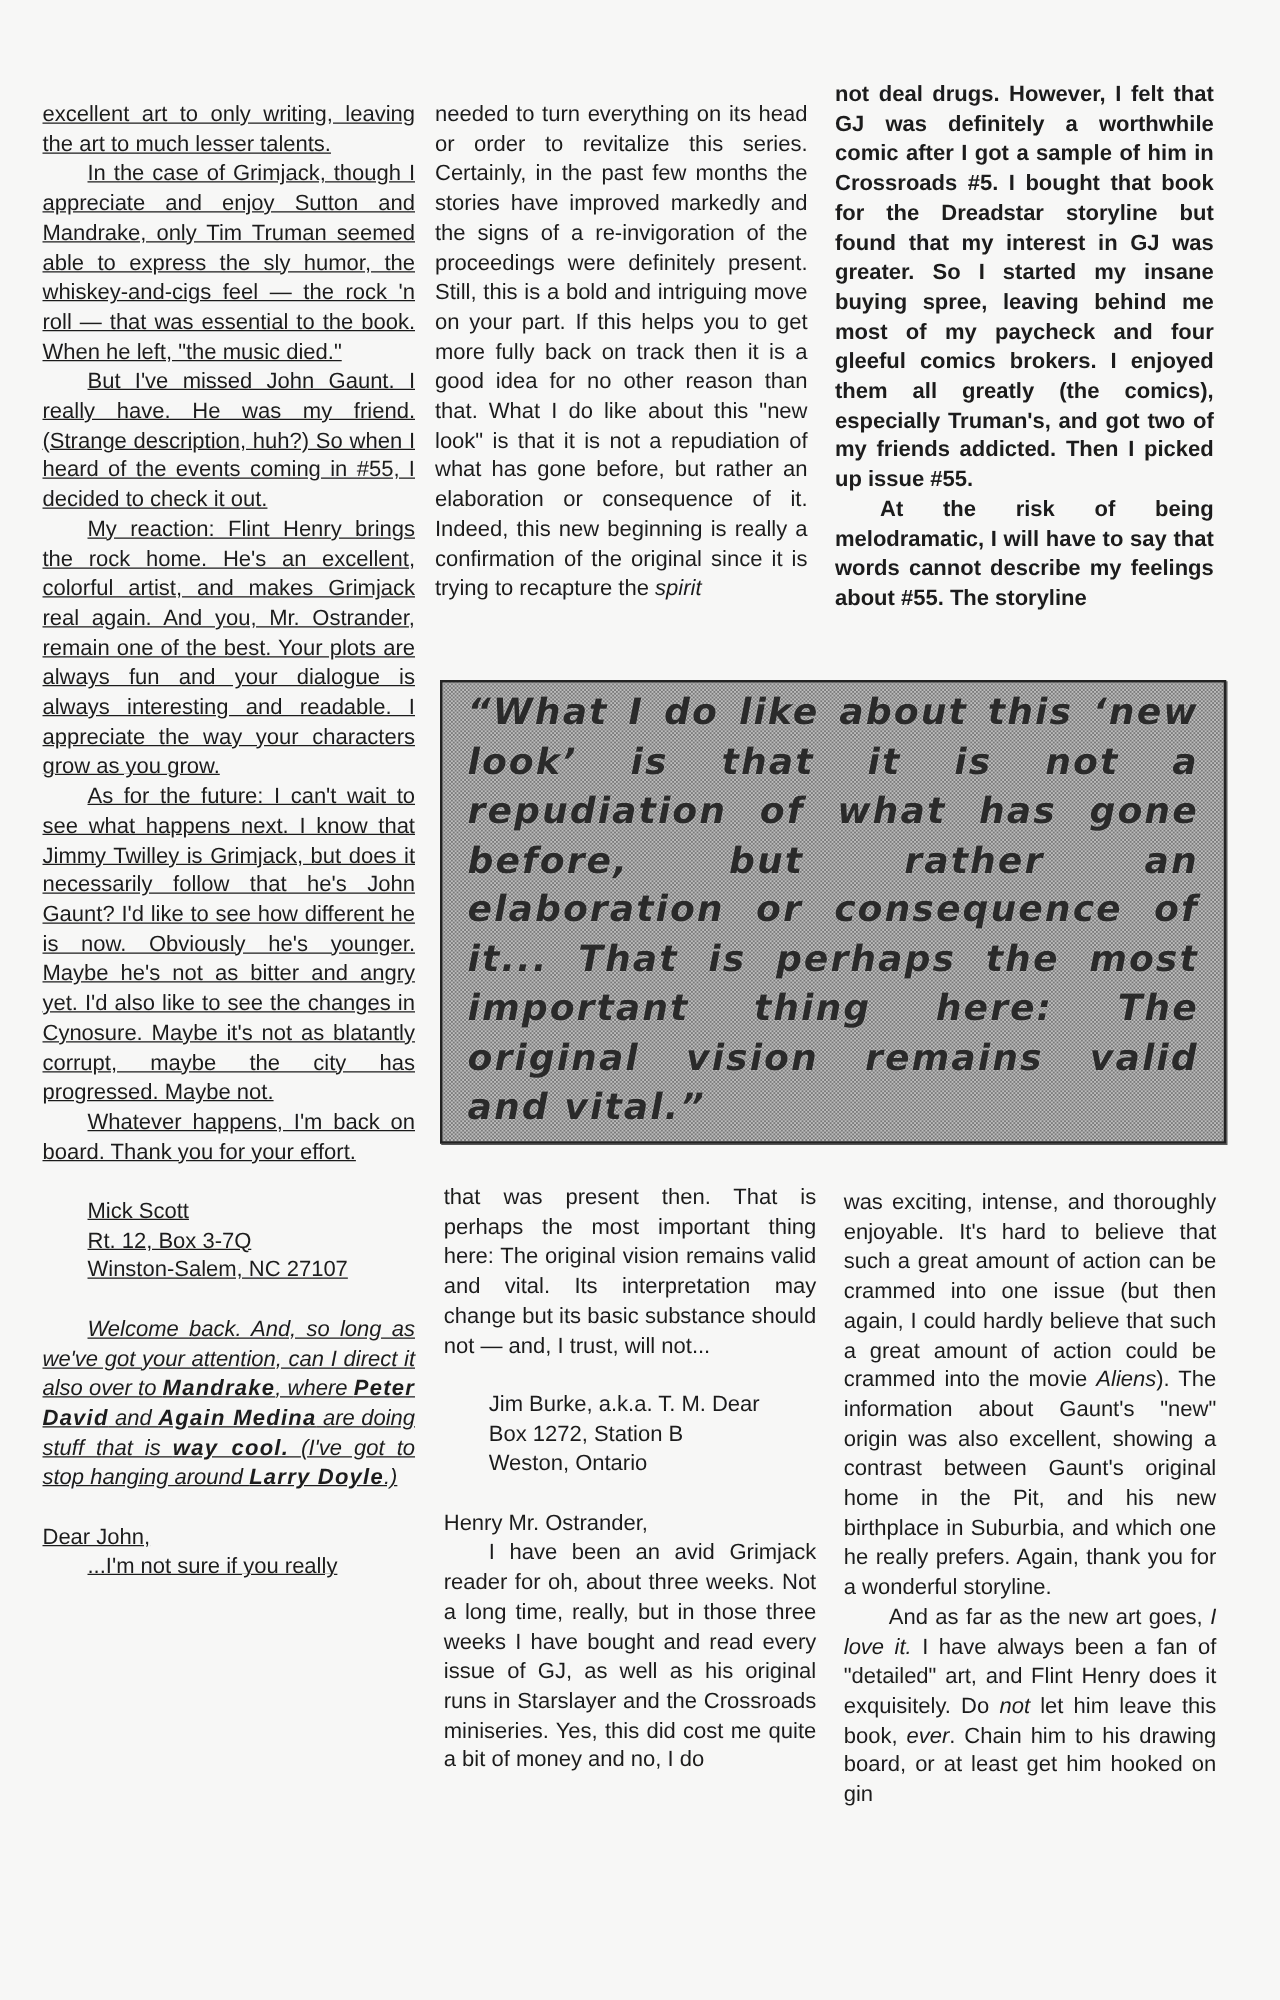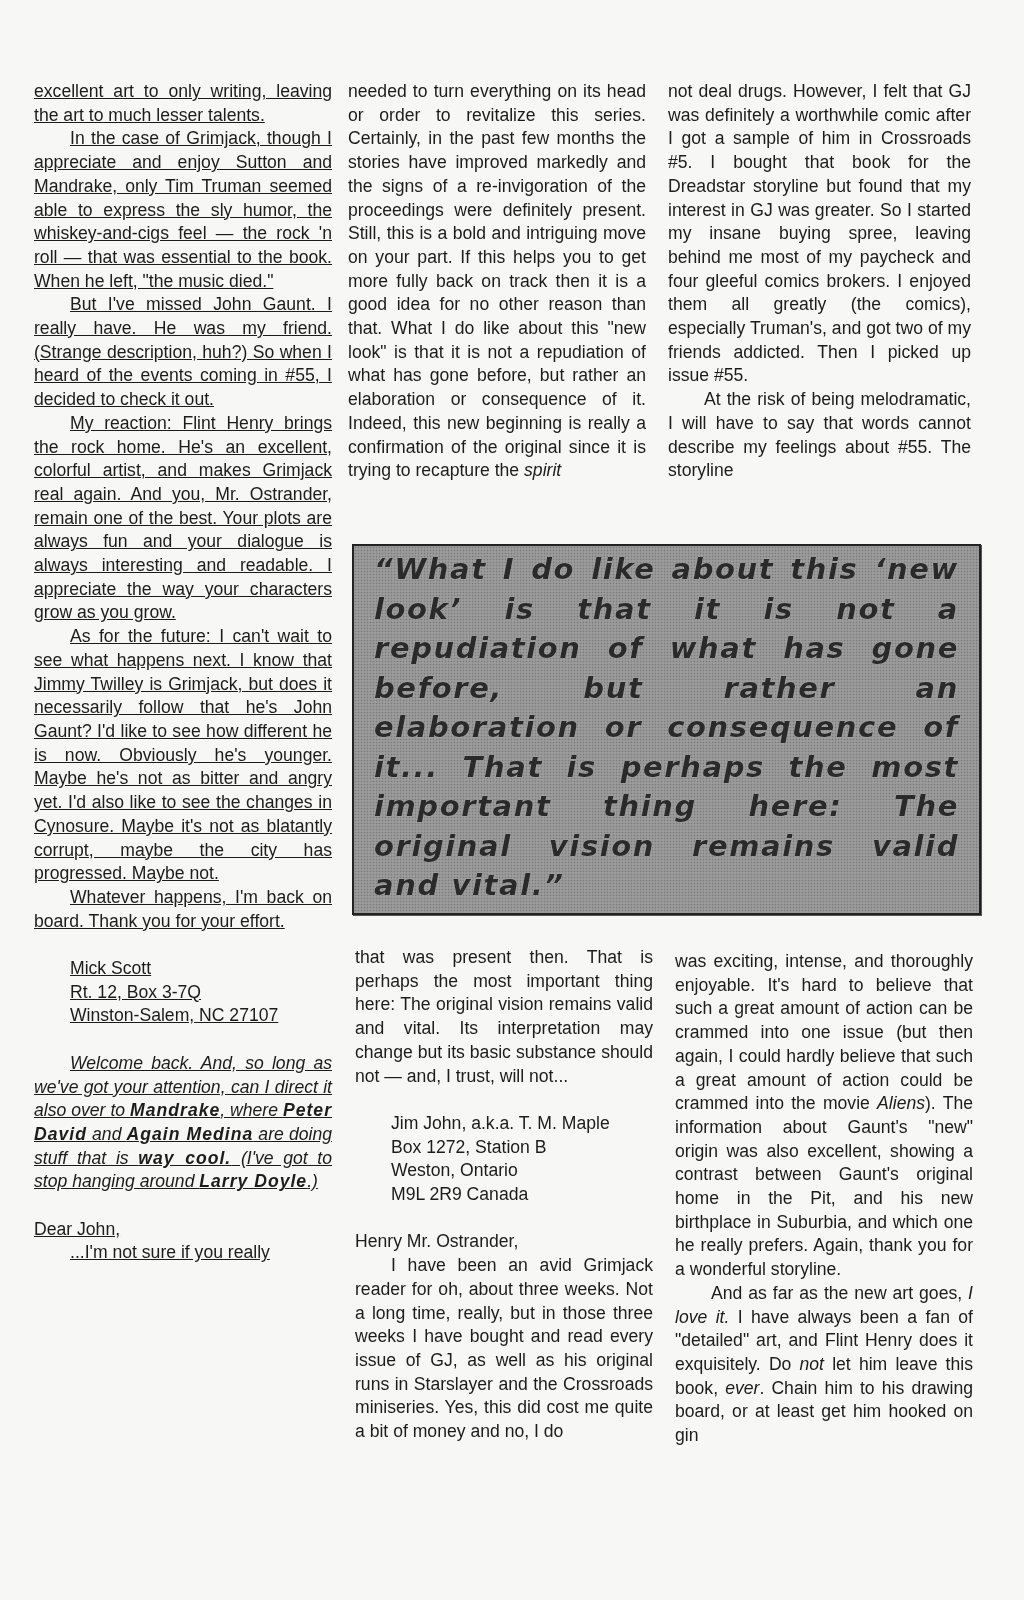--- a/index.html
+++ b/index.html
@@ -34,21 +34,21 @@
     }
     .editor {
       font-style: italic;
     }
     .editor b {
       font-weight: bold;
       letter-spacing: 1px;
     }
     #col-left   { left: 34px;  top: 80px;  width: 298px; text-decoration: underline; }
     #col-mid-top{ left: 348px; top: 80px;  width: 298px; }
-    #col-right-top { left: 668px; top: 80px; width: 303px; }
+    #col-right-top { left: 668px; top: 64px; width: 303px; font-weight: bold; }
     #col-mid-bot { left: 355px; top: 922px; width: 298px; margin-top: 24px; }
     #col-right-bot { left: 675px; top: 950px; width: 298px; }
 
     .pullquote {
       position: absolute;
       left: 352px;
       top: 544px;
       width: 629px;
       height: 371px;
       border: 2px solid #222;
@@ -109,24 +109,23 @@
 </div>
 
 <div class="pullquote">
   <p>“What I do like about this ‘new look’ is that it is not a repudiation of what has gone before, but rather an elaboration or consequence of it... That is perhaps the most important thing here: The original vision remains valid and vital.”</p>
 </div>
 
 <div id="col-mid-bot" class="col">
   <p>that was present then. That is perhaps the most important thing here: The original vision remains valid and vital. Its interpretation may change but its basic substance should not — and, I trust, will not...</p>
   <div class="gap"></div>
   <div>
-    <p class="addr">Jim John, a.k.a. T. M. Maple</p>
+    <p class="addr">Jim Burke, a.k.a. T. M. Dear</p>
     <p class="addr">Box 1272, Station B</p>
     <p class="addr">Weston, Ontario</p>
-    <p class="addr">M9L 2R9 Canada</p>
   </div>
   <div class="gap"></div>
   <p>Henry Mr. Ostrander,</p>
   <p class="indent">I have been an avid Grimjack reader for oh, about three weeks. Not a long time, really, but in those three weeks I have bought and read every issue of GJ, as well as his original runs in Starslayer and the Crossroads miniseries. Yes, this did cost me quite a bit of money and no, I do</p>
 </div>
 
 <div id="col-right-bot" class="col">
   <p><span>was exciting, intense, and thoroughly enjoyable. It's hard to believe that such a great amount of action can be crammed into one issue (but then again, I could hardly believe that such a great amount of action could be crammed into the movie </span><i>Aliens</i><span>). The information about Gaunt's "new" origin was also excellent, showing a contrast between Gaunt's original home in the Pit, and his new birthplace in Suburbia, and which one he really prefers. Again, thank you for a wonderful storyline.</span></p>
   <p class="indent"><span>And as far as the new art goes, </span><i>I love it.</i><span> I have always been a fan of "detailed" art, and Flint Henry does it exquisitely. Do </span><i>not</i><span> let him leave this book, </span><i>ever</i><span>. Chain him to his drawing board, or at least get him hooked on gin</span></p>
 </div>

